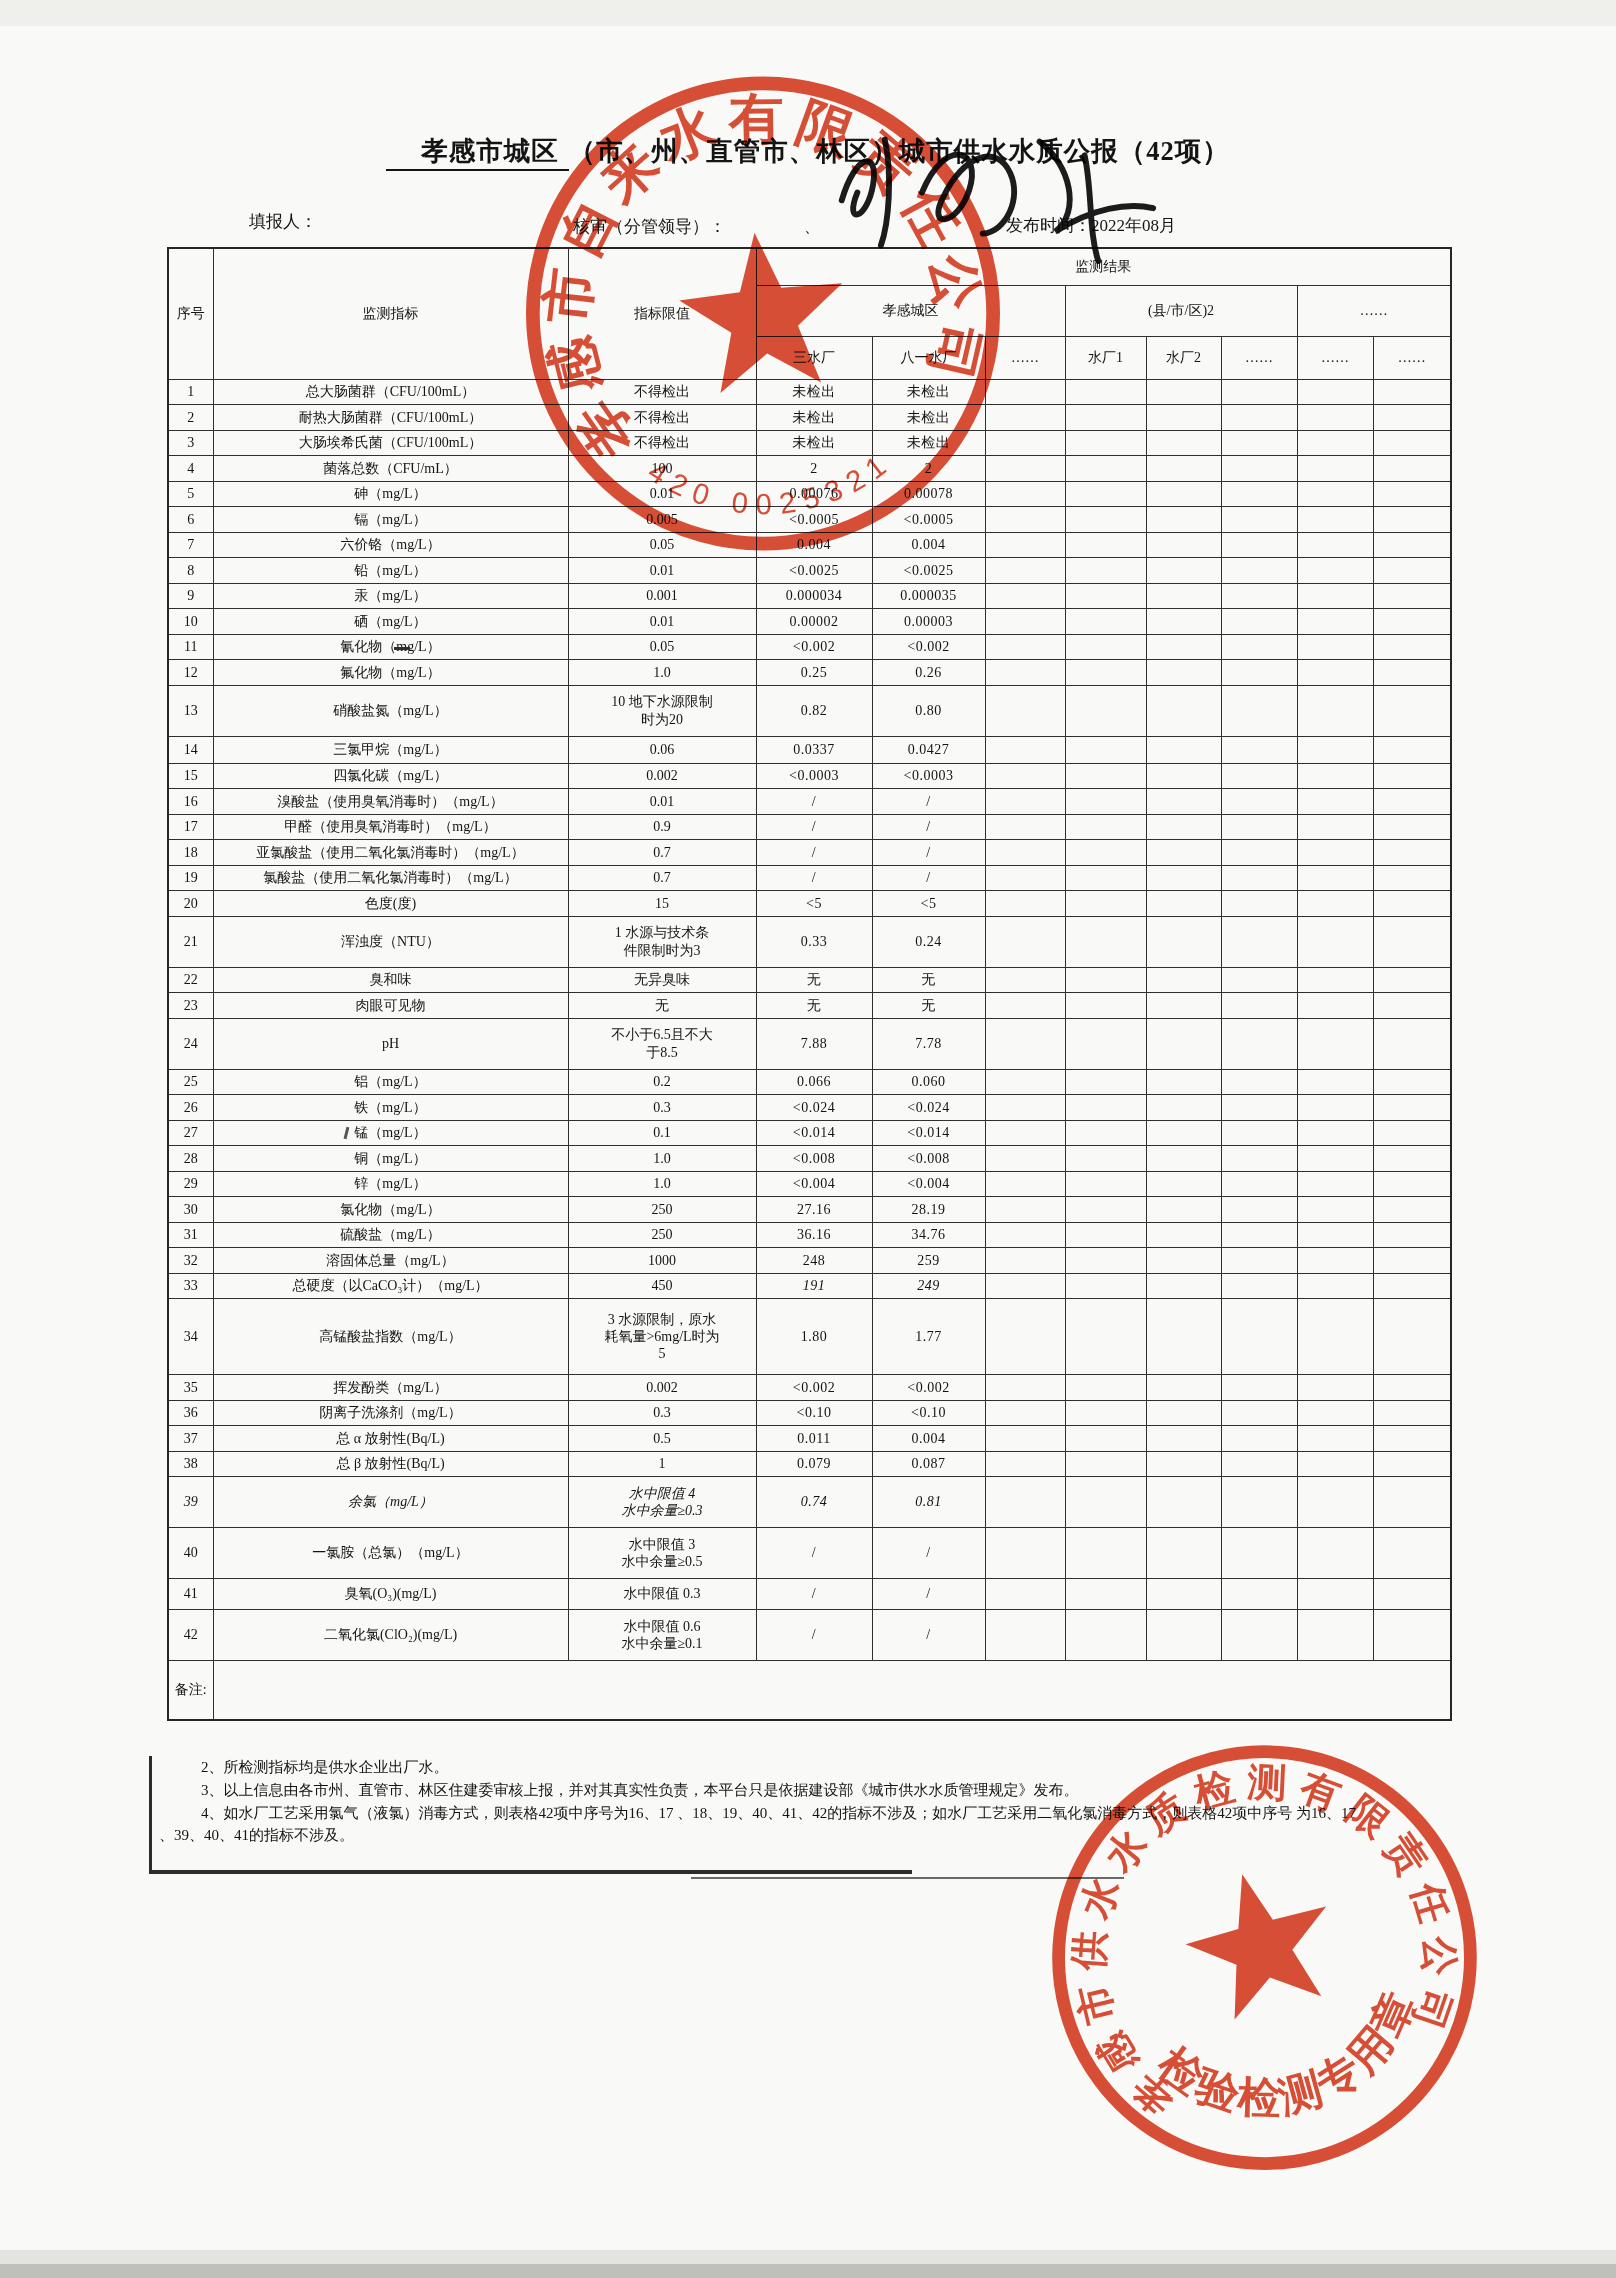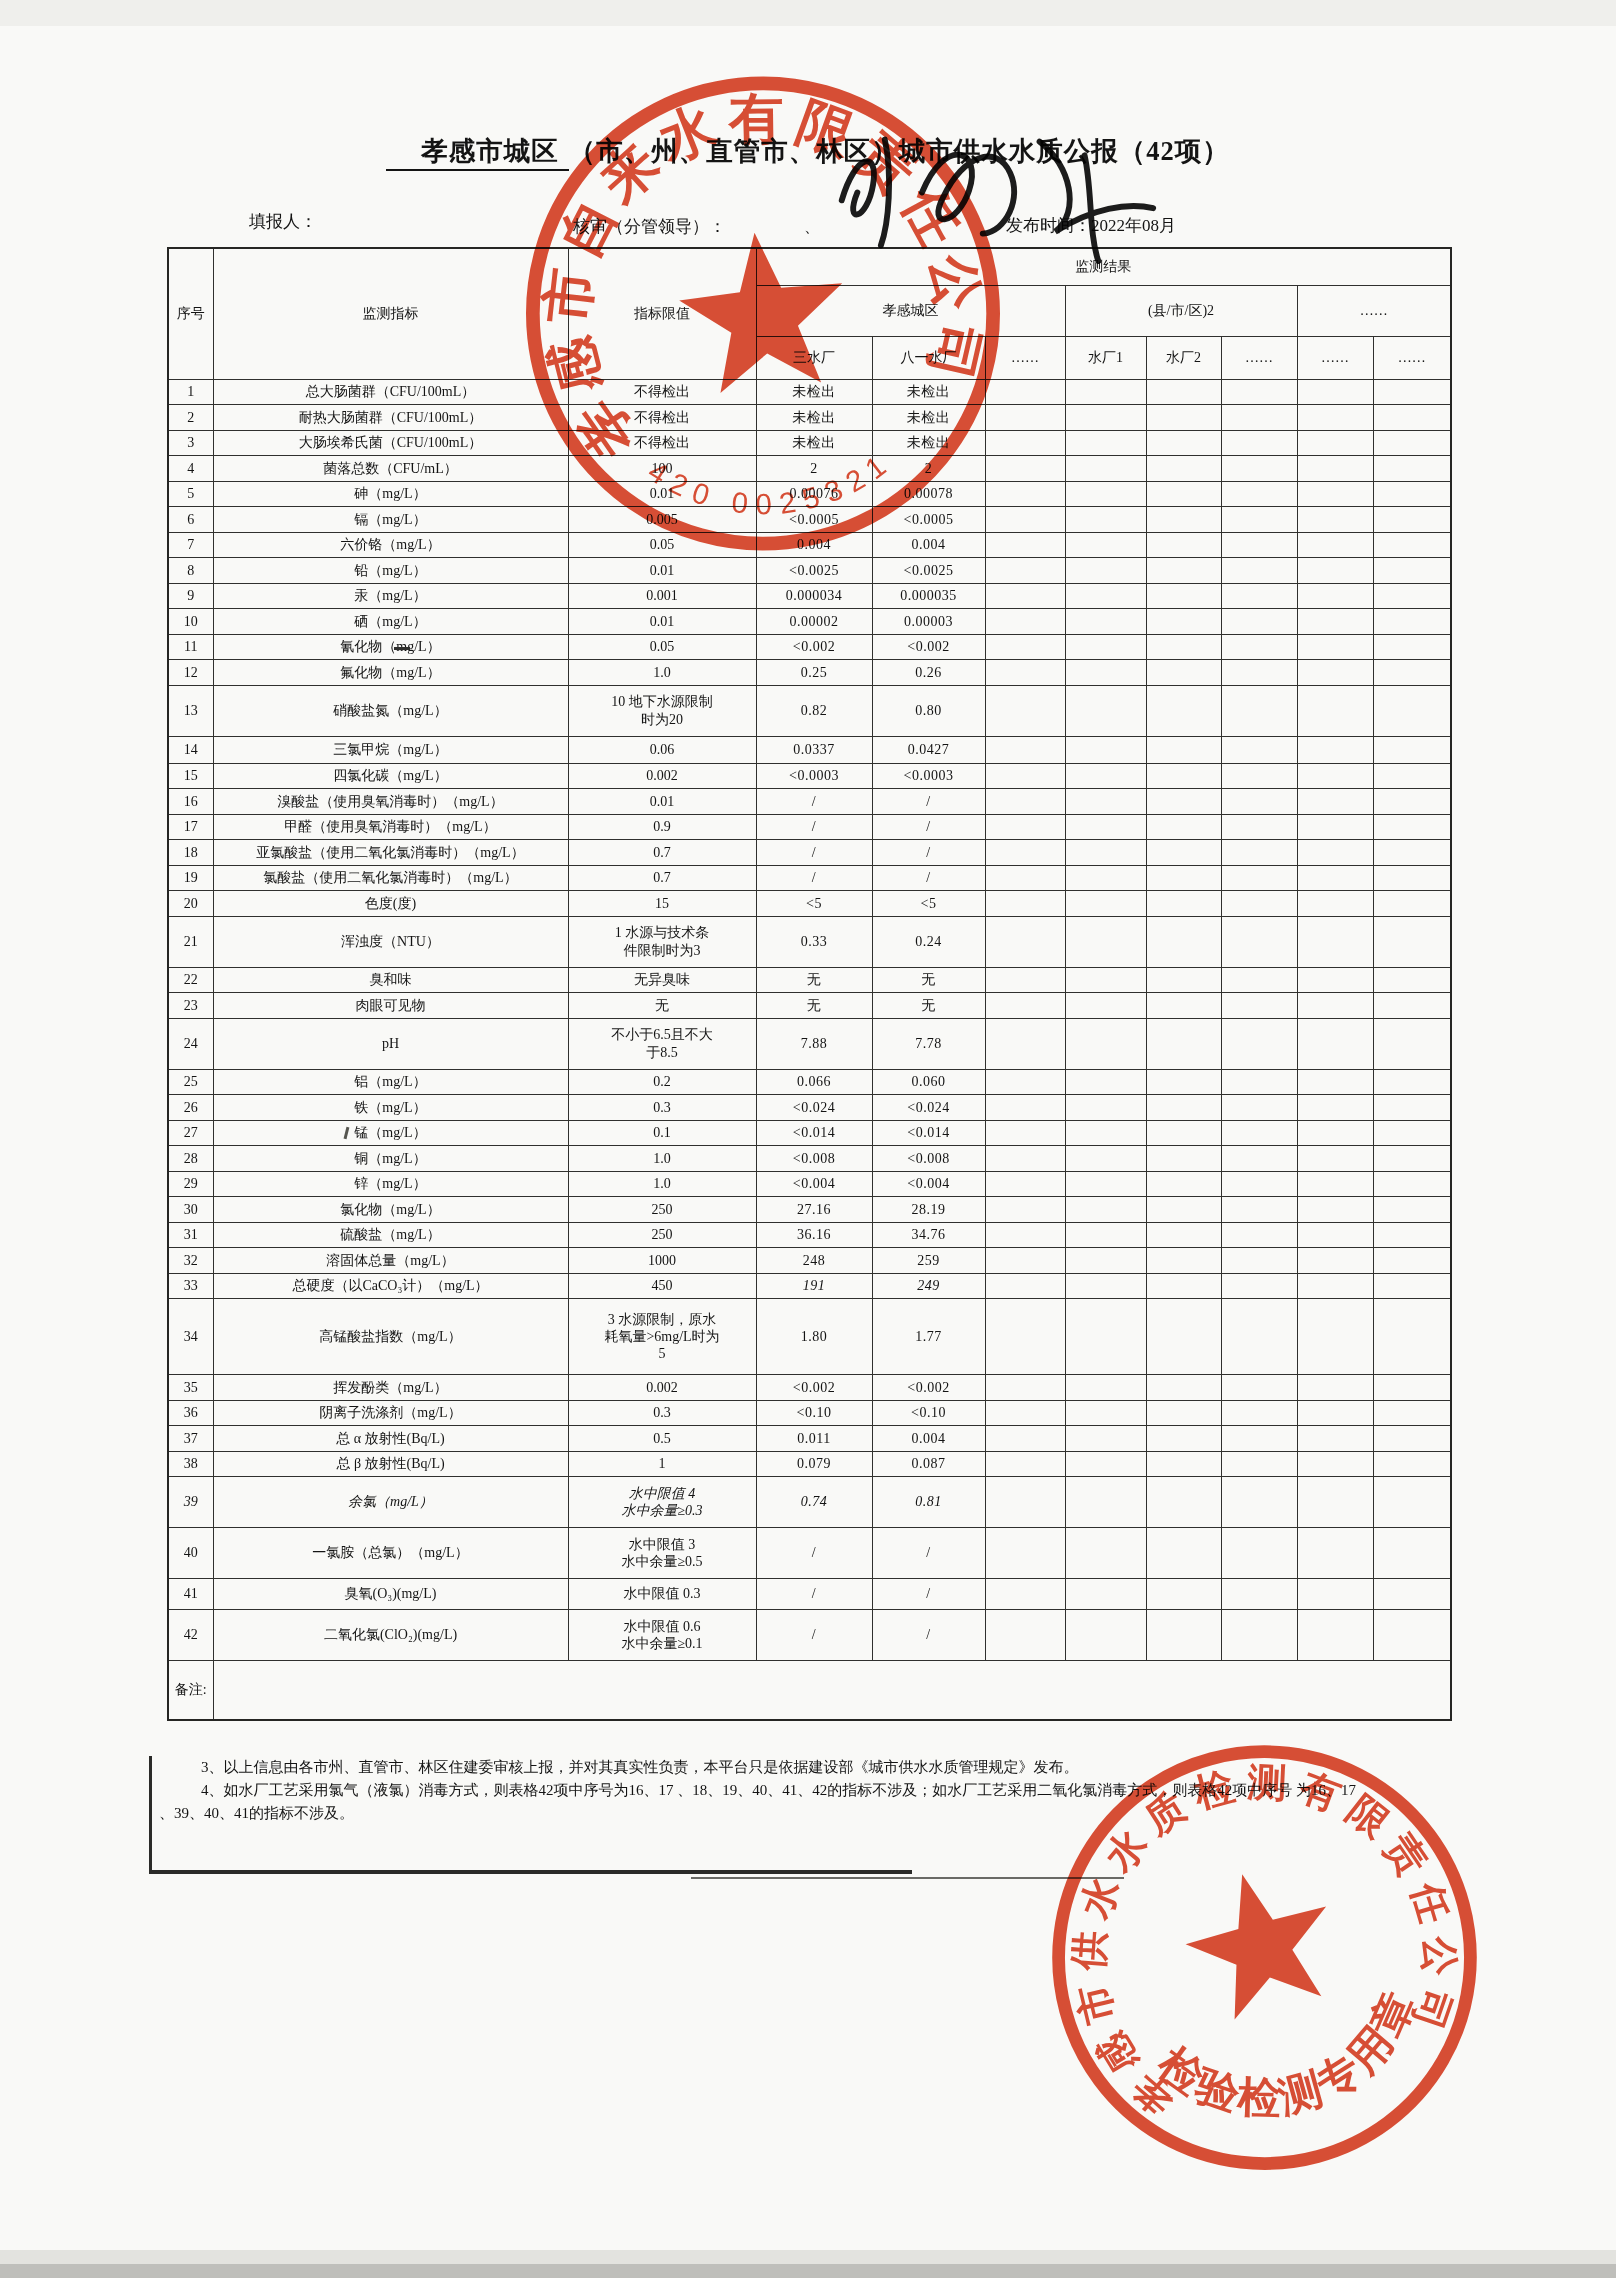--- a/index.html
+++ b/index.html
@@ -659,20 +659,21 @@
         <tr style="height:59px">
           <td class="remark-cell">备注:</td>
           <td colspan="10"></td>
         </tr>
       </tbody>
     </table>
   </div>
 
   <div class="notes-vline"></div>
   <div class="notes" id="notes-box">
+      <div class="nl">2、所检测指标均是供水企业出厂水。</div>
       <div class="nl">3、以上信息由各市州、直管市、林区住建委审核上报，并对其真实性负责，本平台只是依据建设部《城市供水水质管理规定》发布。</div>
       <div class="nl">4、如水厂工艺采用氯气（液氯）消毒方式，则表格42项中序号为16、17 、18、19、40、41、42的指标不涉及；如水厂工艺采用二氧化氯消毒方式，则表格42项中序号 为16、17</div>
       <div class="nl nl-last">、39、40、41的指标不涉及。</div>
     </div>
   <div class="notes-rule"></div>
   <div class="notes-rule2"></div>
 
   <svg class="stamp" style="left:518px;top:54px;width:490px;height:519px" viewBox="0 0 500 530">
     <g transform="rotate(-6 250 265)" opacity="0.88" fill="#d8381b">
       <circle cx="250" cy="265" r="235" fill="none" stroke="#d8381b" stroke-width="14"></circle>

